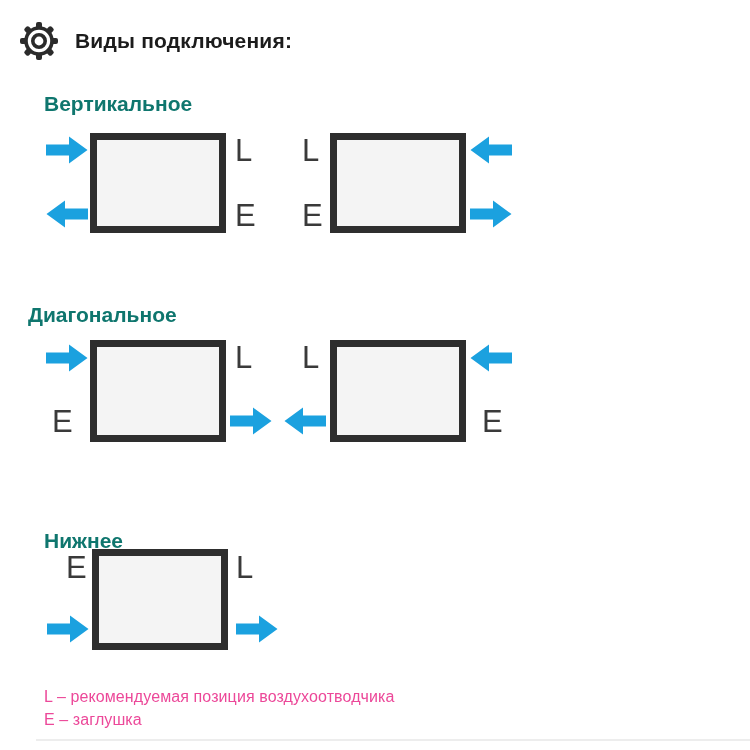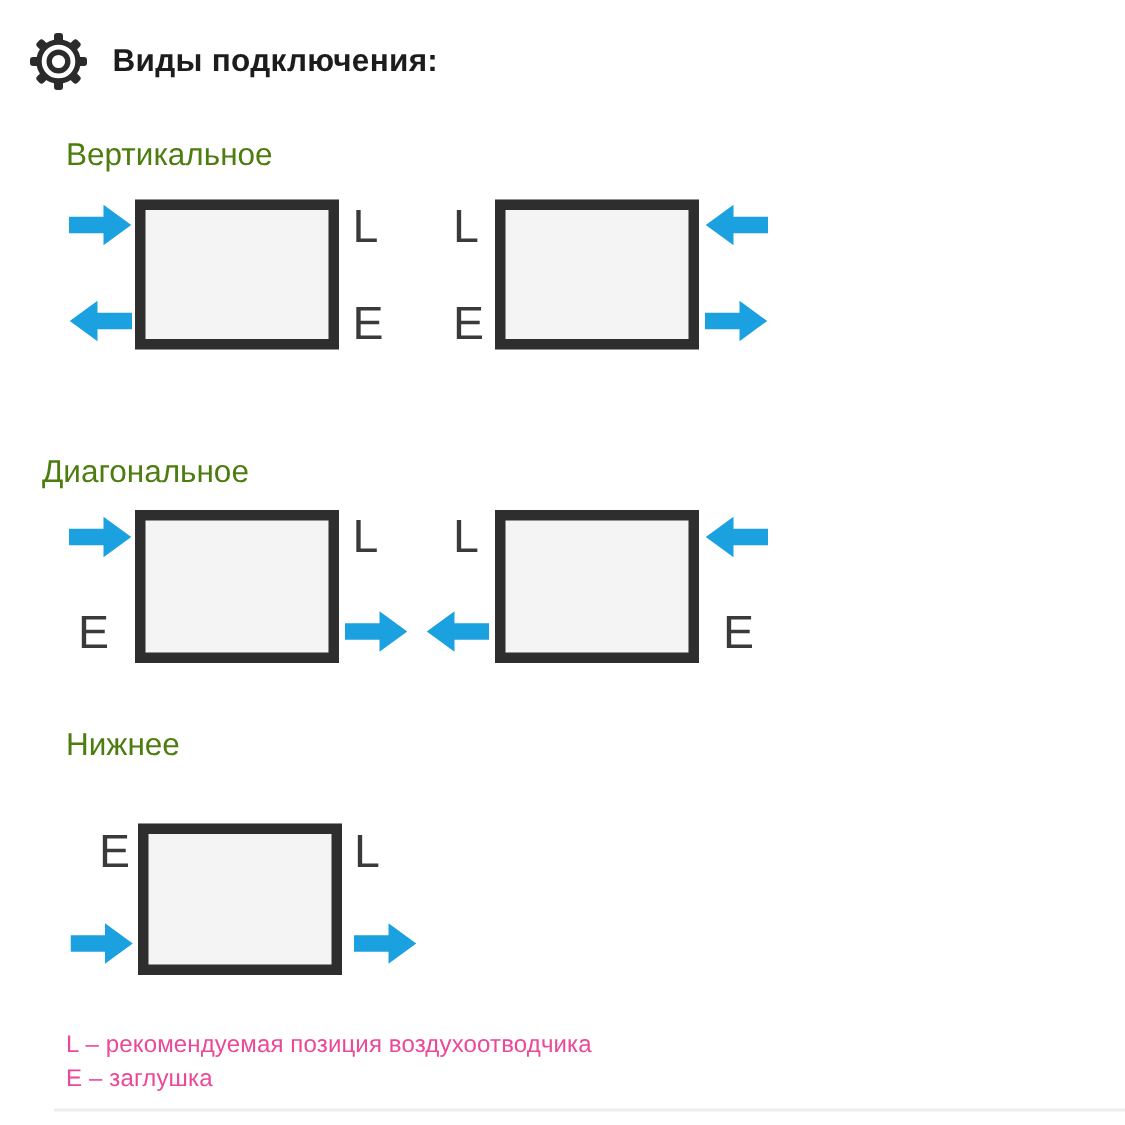--- a/index.html
+++ b/index.html
@@ -7,21 +7,21 @@
     position:relative; width:750px; height:750px; background:#ffffff;
     font-family:"Liberation Sans","DejaVu Sans",sans-serif; overflow:hidden;
   }
   .header { position:absolute; left:0; top:0; width:750px; height:70px; }
   .gear { position:absolute; left:19px; top:21px; width:40px; height:40px; }
   .page-title {
     position:absolute; left:75px; top:29px; margin:0;
     font-size:21px; font-weight:700; color:#1c1c1c; letter-spacing:.2px;
   }
   .section-title {
-    position:absolute; font-size:21px; font-weight:400; color:#4d7c0f; line-height:1;
+    position:absolute; font-size:21px; font-weight:700; color:#0f766e; line-height:1;
   }
   .radiator {
     position:absolute; box-sizing:border-box;
     border:7px solid #2e2e2e; background:#f4f4f4;
   }
   .letter {
     position:absolute; font-size:31px; font-weight:400; color:#3a3a3a; line-height:1;
   }
   .arrow { position:absolute; width:42px; height:28px; }
   .arrow svg { display:block; }
@@ -109,21 +109,21 @@
         <polygon points="0,8.5 23,8.5 23,0.5 41.5,14 23,27.5 23,19.5 0,19.5" fill="#1BA1DF"></polygon>
       </svg>
   </span>
   <span class="arrow flip" style="left:284px;top:407px">
     <svg width="42" height="28" viewBox="0 0 42 28">
         <polygon points="0,8.5 23,8.5 23,0.5 41.5,14 23,27.5 23,19.5 0,19.5" fill="#1BA1DF"></polygon>
       </svg>
   </span>
   <span class="letter" style="left:482px;top:406px">E</span>
 
-  <div class="section-title" style="left:44px;top:486px">Нижнее</div>
+  <div class="section-title" style="left:44px;top:530px">Нижнее</div>
 
   <span class="letter" style="left:66px;top:552px">E</span>
   <span class="letter" style="left:236px;top:552px">L</span>
   <div class="radiator" style="left:92px;top:549px;width:136px;height:101px"></div>
   <span class="arrow" style="left:47px;top:615px">
     <svg width="42" height="28" viewBox="0 0 42 28">
         <polygon points="0,8.5 23,8.5 23,0.5 41.5,14 23,27.5 23,19.5 0,19.5" fill="#1BA1DF"></polygon>
       </svg>
   </span>
   <span class="arrow" style="left:236px;top:615px">

